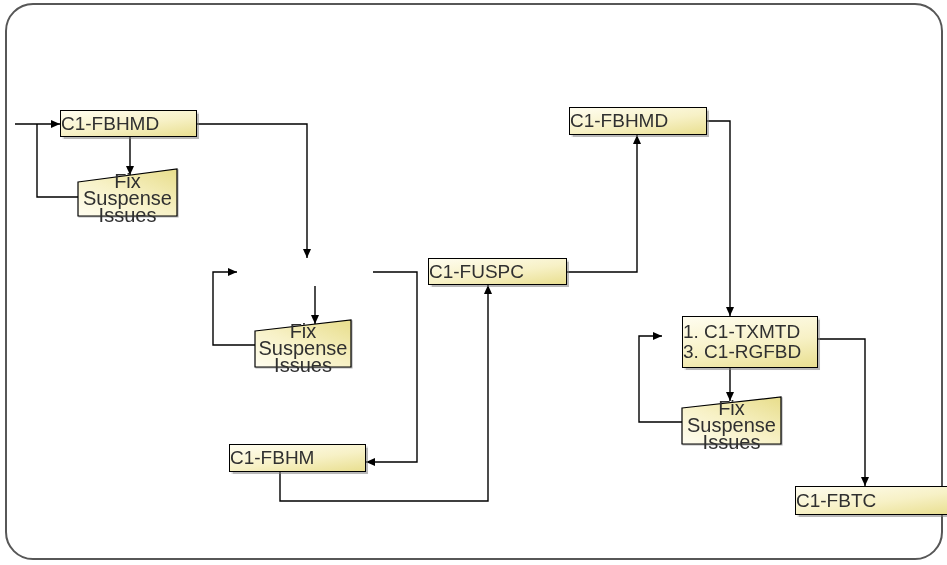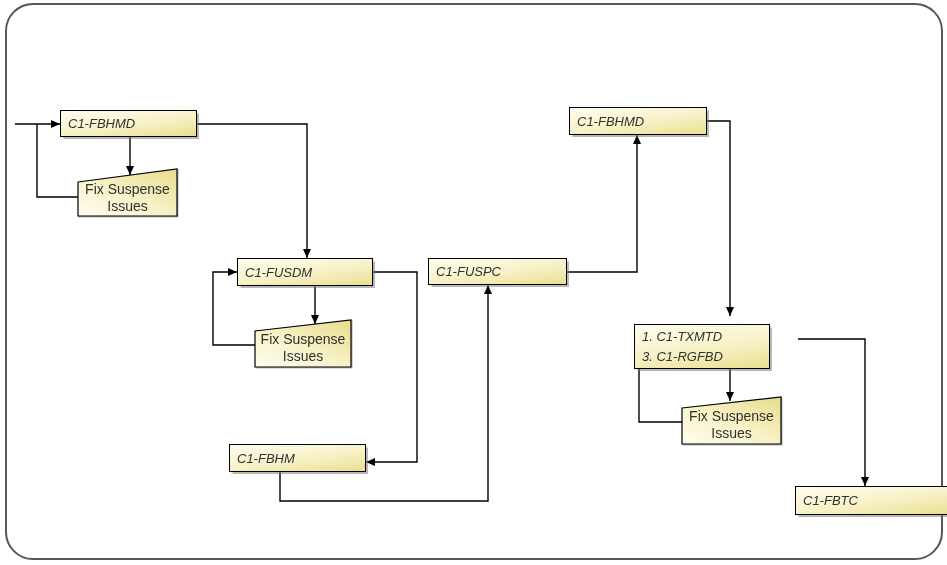--- a/index.html
+++ b/index.html
@@ -19,32 +19,31 @@
   }
   .s-light{stop-color:var(--node-fill-top,#fffdf0);}
   .s-mid{stop-color:var(--node-fill-mid,#f7f1c6);}
   .s-dark{stop-color:var(--node-fill-bottom,#e9df90);}
   .proc{
     position:absolute;box-sizing:border-box;
     background:linear-gradient(172deg,var(--node-fill-top,#fffdf0) 0%,var(--node-fill-mid,#f7f1c6) 55%,var(--node-fill-bottom,#e9df90) 100%);
     border:1.2px solid var(--node-border,#000);
     box-shadow:1.5px 1.5px 1px rgba(125,125,125,0.55);
     display:flex;align-items:center;
-    padding-left:7px;font-size:13px;color:var(--text,#333);
+    font-size:19px;color:var(--text,#333);
     white-space:nowrap;
-    font-style:italic;
   }
   .proc.multi{
     flex-direction:column;align-items:flex-start;justify-content:center;
     line-height:20px;
   }
   .trap-label{
     position:absolute;display:flex;flex-direction:column;
     align-items:center;justify-content:center;text-align:center;
-    font-size:14px;line-height:17px;color:var(--text,#333);
+    font-size:20px;line-height:17px;color:var(--text,#333);
     pointer-events:none;
   }
 </style>
 </head>
 <body>
 
 <div class="canvas">
 
   <svg class="layer" width="947" height="565" viewBox="0 0 947 565">
     <defs>
@@ -76,37 +75,34 @@
 
     <polygon class="trap" points="78,182 177,169 177,216 78,216"></polygon>
     <polygon class="trap" points="255,331 351,320 351,367 255,367"></polygon>
     <polygon class="trap" points="682,408 781,397 781,444 682,444"></polygon>
   </svg>
 
   <div class="proc" style="left:60px;top:110px;width:137px;height:27px;">
     <span>C1-FBHMD</span>
   </div>
 
-  <div class="proc" style="left:237px;top:258px;width:136px;height:28px;">
-    <span>C1-FUSDM</span>
-  </div>
 
   <div class="proc" style="left:428px;top:258px;width:139px;height:27px;">
     <span>C1-FUSPC</span>
   </div>
 
   <div class="proc" style="left:569px;top:107px;width:138px;height:28px;">
     <span>C1-FBHMD</span>
   </div>
 
   <div class="proc" style="left:229px;top:444px;width:137px;height:28px;text-align:right;">
     <span>C1-FBHM</span>
   </div>
 
-  <div class="proc multi" style="left:634px;top:316px;width:136px;height:45px;margin-top:8px;">
+  <div class="proc multi" style="left:682px;top:316px;width:136px;height:52px;">
     <span>1. C1-TXMTD</span>
     <span>3. C1-RGFBD</span>
   </div>
 
   <div class="proc" style="left:795px;top:486px;width:158px;height:29px;">
     <span>C1-FBTC</span>
   </div>
 
   <div class="trap-label" style="left:78px;top:180px;width:99px;height:36px;">
     <span>Fix Suspense</span>

